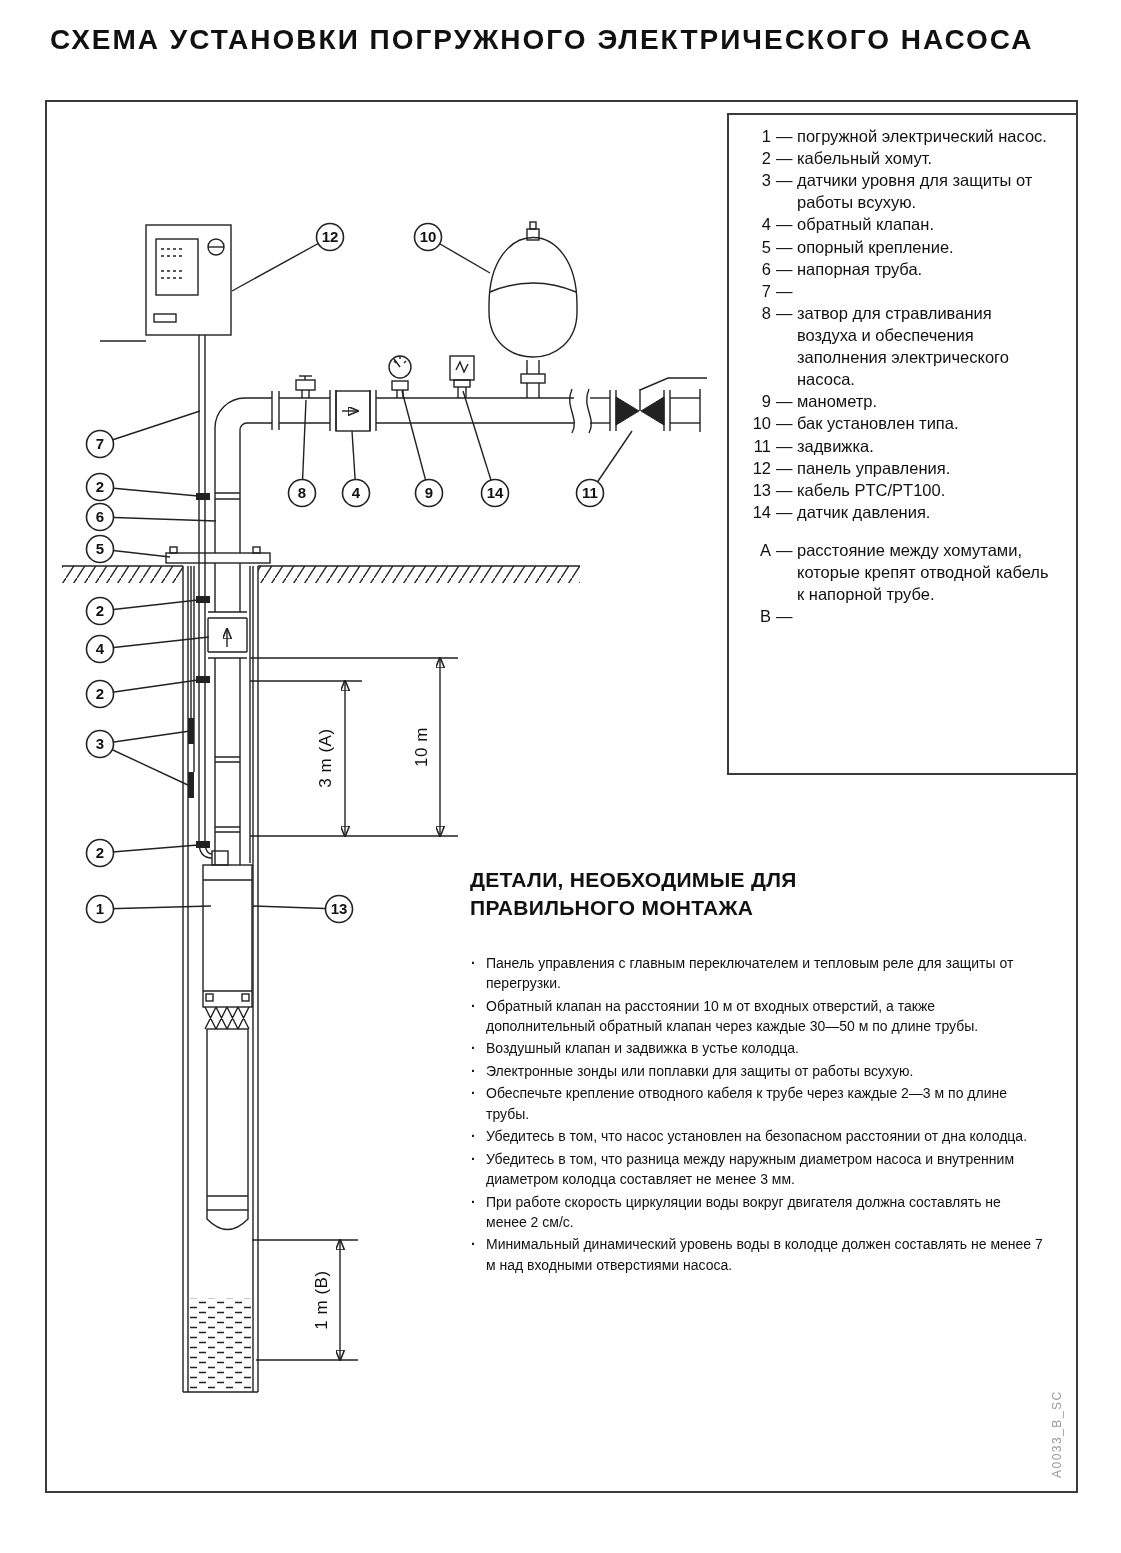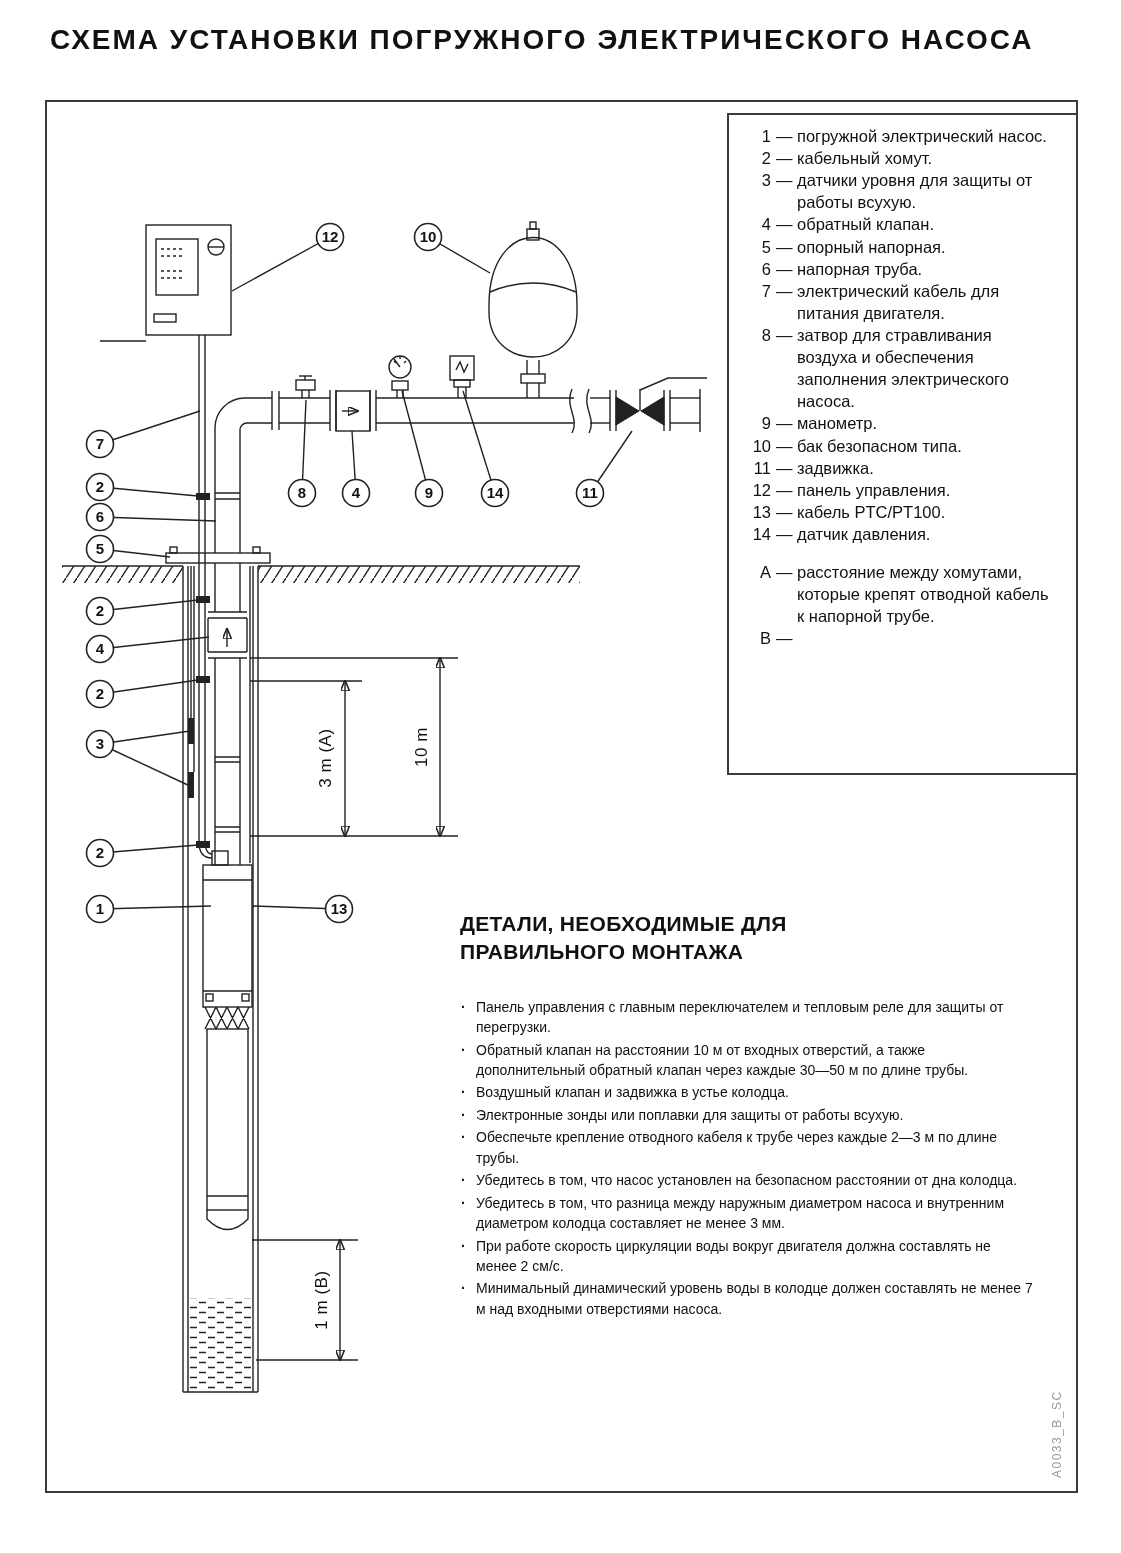--- a/index.html
+++ b/index.html
@@ -19,21 +19,21 @@
   svg.diag .co circle{fill:#fff;stroke:#222;stroke-width:1.6;}
   svg.diag .co text{fill:#111;stroke:none;font-size:15px;font-weight:bold;text-anchor:middle;}
   svg.diag text.dimtext{fill:#111;stroke:none;font-size:17px;text-anchor:middle;letter-spacing:.5px;}
   .legend{position:absolute;left:727px;top:113px;width:351px;height:662px;box-sizing:border-box;
           border:2px solid #3a3a3a;background:#fff;padding:10px 24px 10px 12px;
           font-size:16.5px;line-height:1.34;z-index:2;}
   .li{display:grid;grid-template-columns:30px 16px 1fr;column-gap:5px;}
   .li .n{text-align:right;}
   .li .d{text-align:center;}
   .legend .notes{margin-top:16px;}
-  .details{position:absolute;left:460px;top:866px;width:575px;z-index:2;margin-top:44px;}
+  .details{position:absolute;left:470px;top:866px;width:575px;z-index:2;}
   .details h2{margin:0 0 30px 0;font-size:21px;font-weight:bold;line-height:1.35;
               letter-spacing:.3px;width:420px;}
   .details ul{margin:0;padding:0;list-style:none;font-size:14px;line-height:1.46;}
   .details li{position:relative;padding-left:16px;margin-bottom:2px;}
   .details li::before{content:"·";position:absolute;left:1px;top:0;font-weight:bold;}
   .doccode{position:absolute;left:1050px;top:1338px;height:140px;color:#9a9a9a;
            font-size:12px;letter-spacing:1.5px;writing-mode:vertical-rl;
            transform:rotate(180deg);z-index:2;}
 </style>
 </head>
@@ -331,46 +331,45 @@
         <span class="t">датчики уровня для защиты от работы всухую.</span>
       </div>
     <div class="li">
         <span class="n">4</span>
         <span class="d">—</span>
         <span class="t">обратный клапан.</span>
       </div>
     <div class="li">
         <span class="n">5</span>
         <span class="d">—</span>
-        <span class="t">опорный напорная.</span>
+        <span class="t">опорный крепление.</span>
       </div>
     <div class="li">
         <span class="n">6</span>
         <span class="d">—</span>
         <span class="t">напорная труба.</span>
       </div>
     <div class="li">
         <span class="n">7</span>
         <span class="d">—</span>
-        <span class="t">электрический кабель для питания двигателя.</span>
       </div>
     <div class="li">
         <span class="n">8</span>
         <span class="d">—</span>
         <span class="t">затвор для стравливания воздуха и обеспечения заполнения электрического насоса.</span>
       </div>
     <div class="li">
         <span class="n">9</span>
         <span class="d">—</span>
         <span class="t">манометр.</span>
       </div>
     <div class="li">
         <span class="n">10</span>
         <span class="d">—</span>
-        <span class="t">бак безопасном типа.</span>
+        <span class="t">бак установлен типа.</span>
       </div>
     <div class="li">
         <span class="n">11</span>
         <span class="d">—</span>
         <span class="t">задвижка.</span>
       </div>
     <div class="li">
         <span class="n">12</span>
         <span class="d">—</span>
         <span class="t">панель управления.</span>

